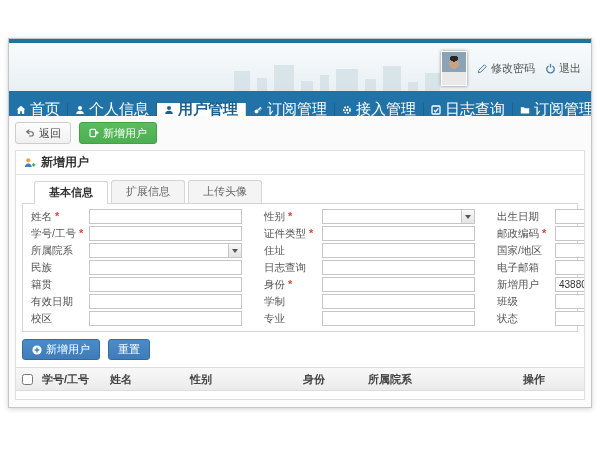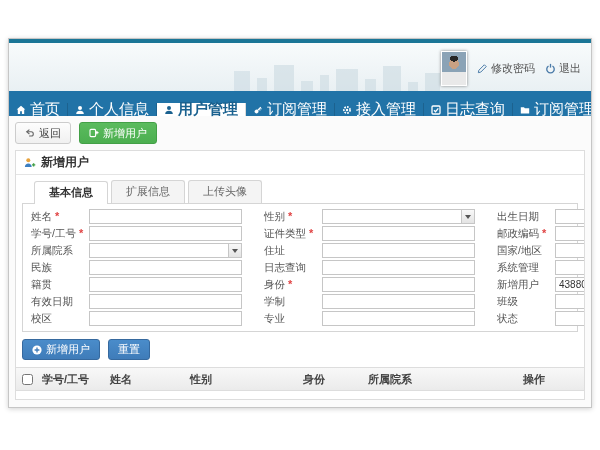--- a/index.html
+++ b/index.html
@@ -326,21 +326,21 @@
                 <span>日志查询</span>
                 <b class="req"></b>
               </span>
             <span class="inp">
                 <input value="" style="">
               </span>
           </div>
 
           <div class="cell">
             <span class="lbl">
-                <span>系统管理</span>
+                <span>电子邮箱</span>
                 <b class="req"></b>
               </span>
             <span class="inp">
                 <input value="" style="">
               </span>
           </div>
           <div class="cell">
             <span class="lbl">
                 <span>籍贯</span>
                 <b class="req"></b>

